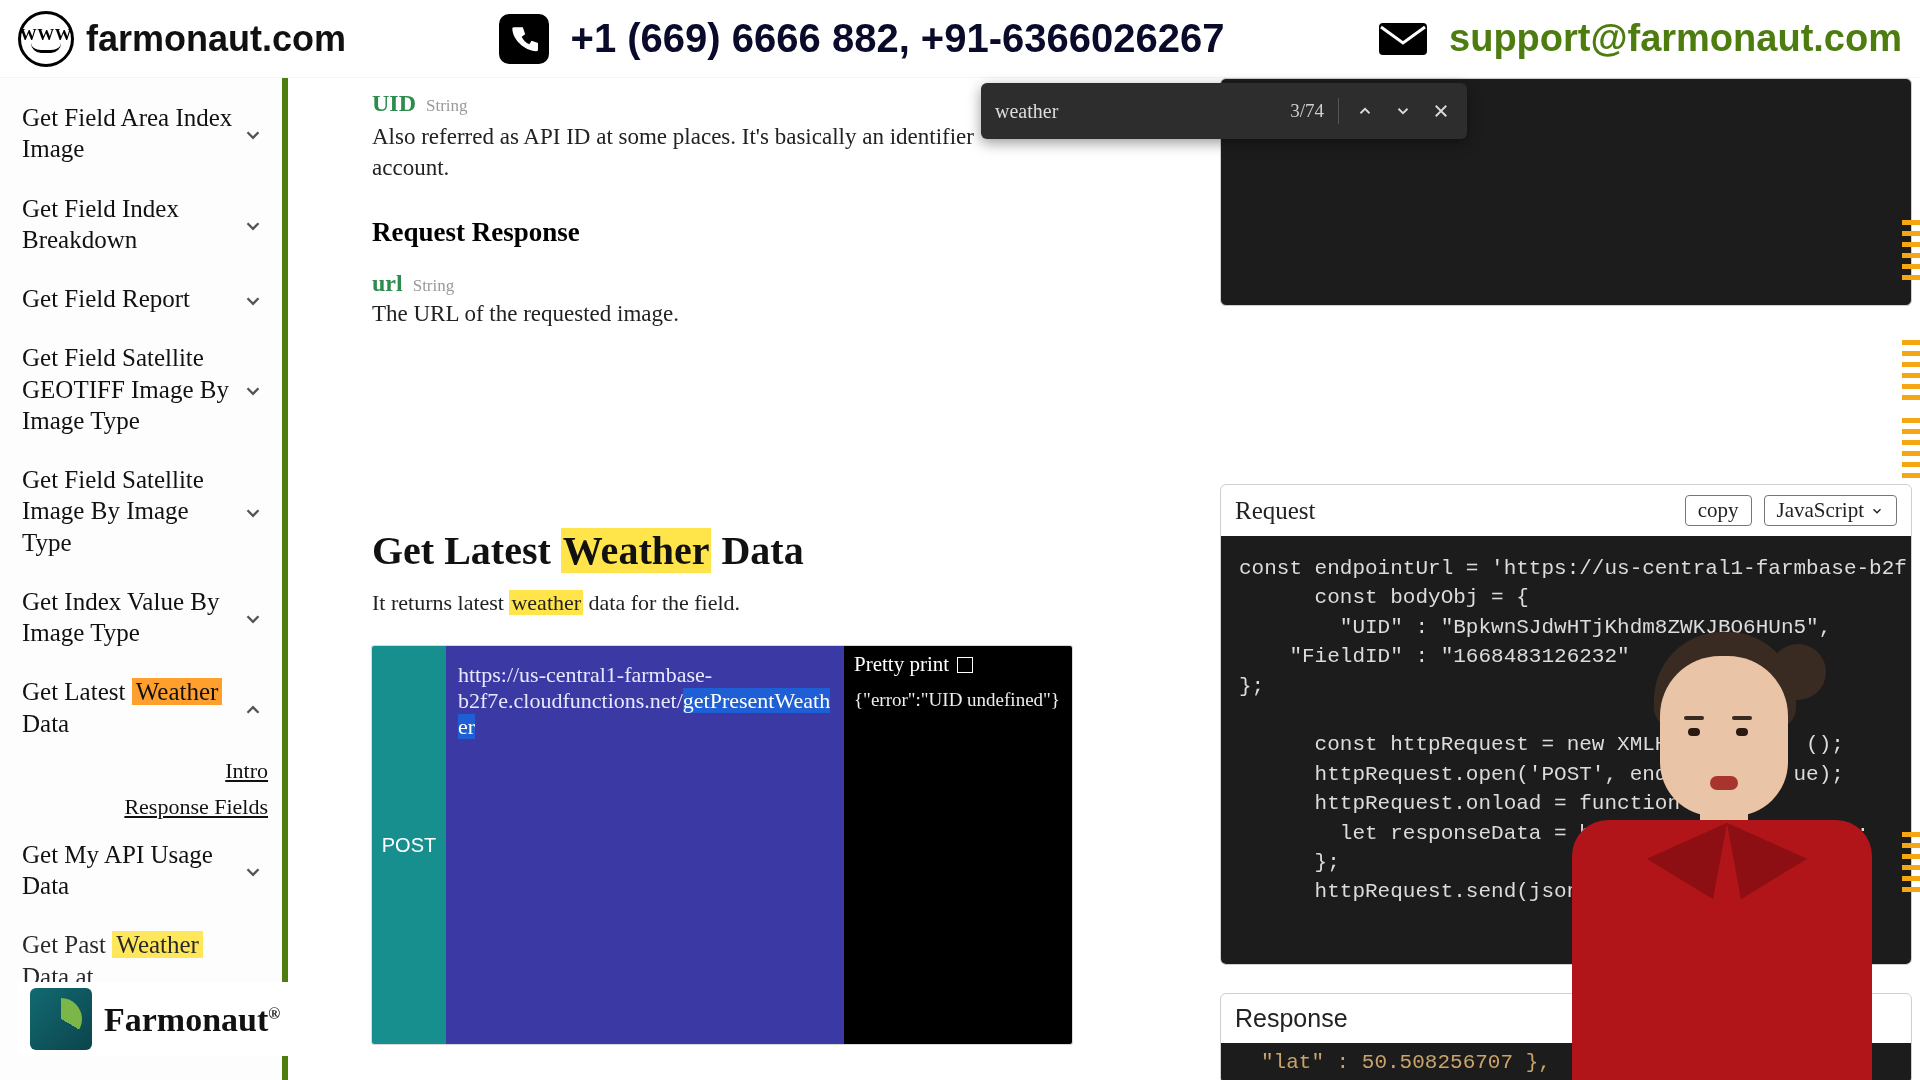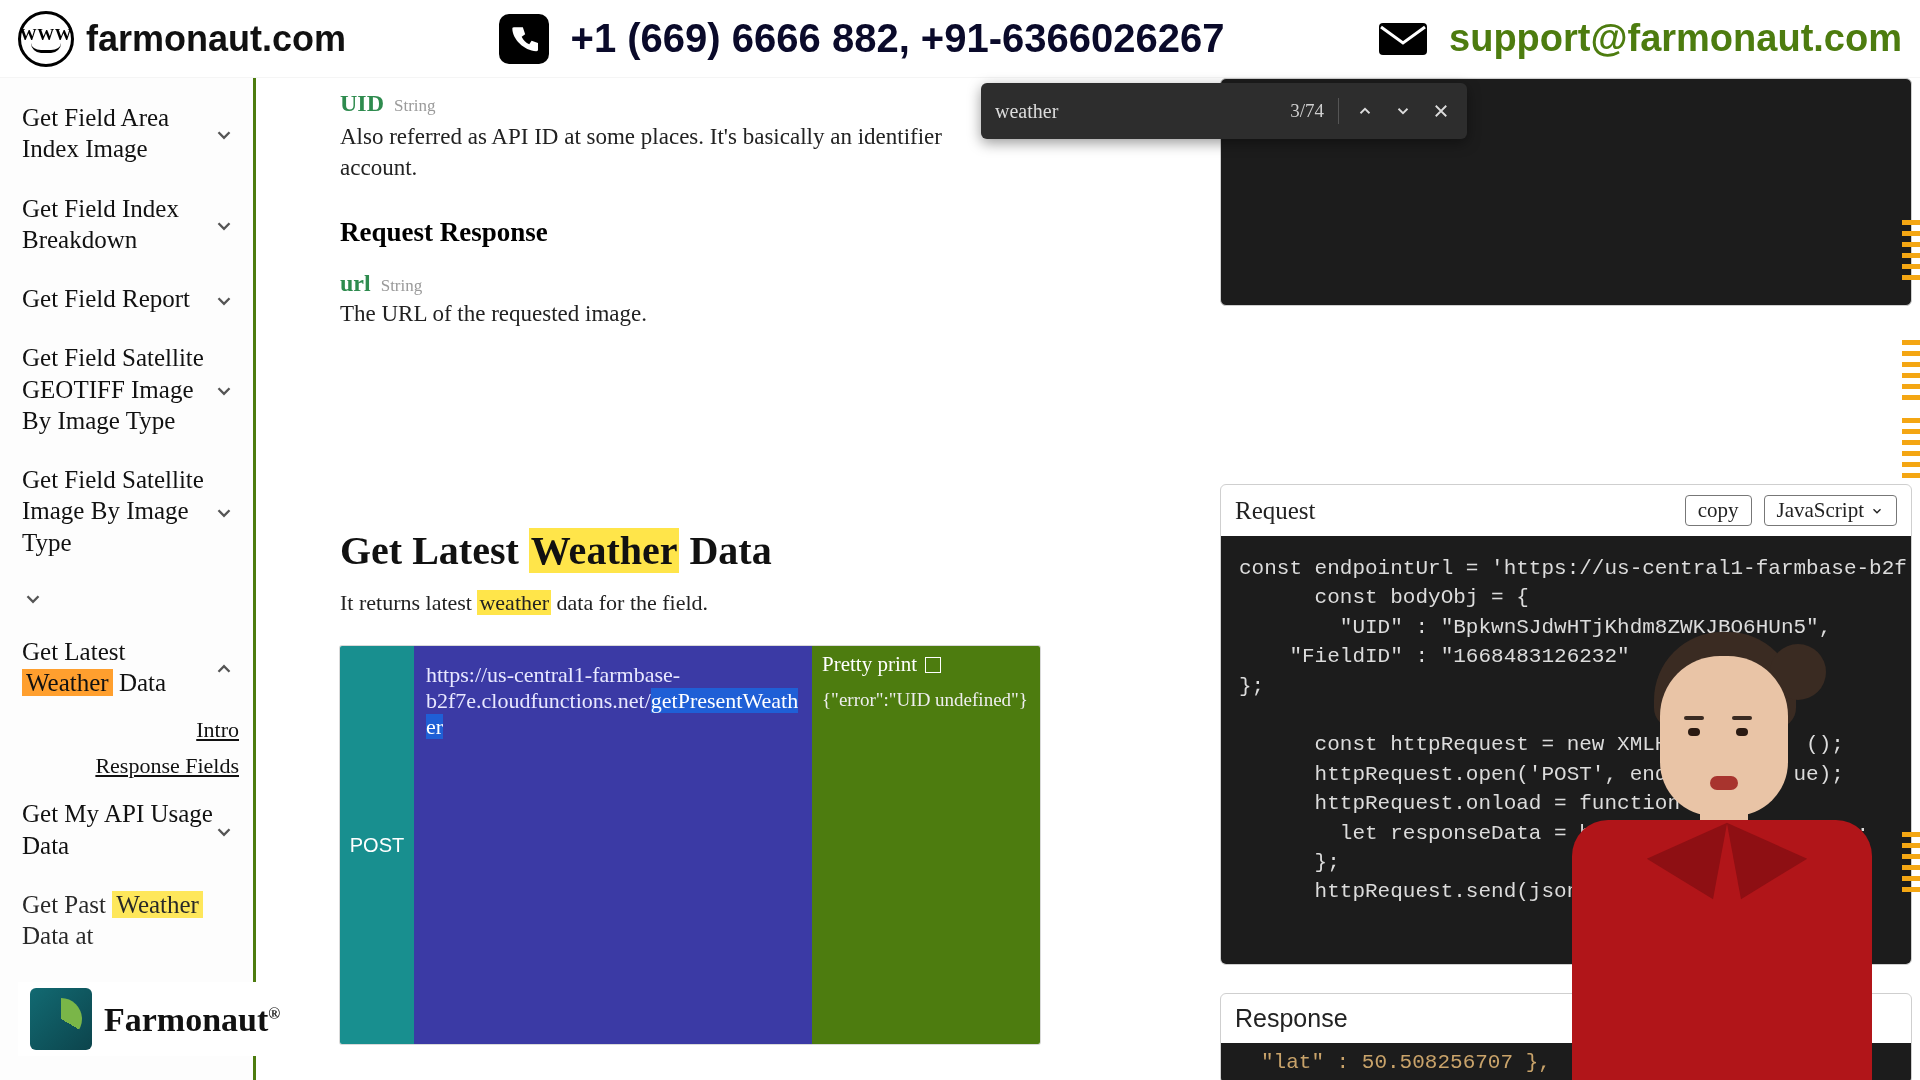--- a/index.html
+++ b/index.html
@@ -29,21 +29,21 @@
 .hdr-right { flex: 0 0 auto; display: flex; align-items: center; gap: 20px; }
 .mail-icon { width: 52px; height: 40px; }
 .mail-icon svg { width: 52px; height: 40px; }
 .hdr-mail { font-size: 38px; font-weight: 700; color: #4d7c0f; font-family: Arial, sans-serif;}
 
 
 .page { display: flex; height: calc(100% - 78px); }
 
 
 .sidebar {
-  width: 256px; border-right: 3px solid #4d7c0f; padding: 10px 14px 0 18px;
+  width: 288px; border-right: 6px solid #4d7c0f; padding: 10px 14px 0 18px;
   overflow: hidden; background: #fdfdfd;
 }
 .side-item {
   display: flex; justify-content: space-between; align-items: center;
   padding: 14px 4px; font-size: 25px; color: #111; line-height: 1.25;
 }
 .side-item .label { max-width: 230px; }
 .chev { width: 22px; height: 22px; flex-shrink: 0; }
 .chev svg { width: 22px; height: 22px; stroke: #555; fill: none; stroke-width: 2.6; }
 .side-hl { background: #ff9f2e; padding: 0 4px; }
@@ -74,21 +74,21 @@
 .api-post {
   width: 74px; background: #188f8f; color: #fff; font-size: 20px;
   display: flex; align-items: center; justify-content: center; font-family: Arial, sans-serif;
 }
 .api-url {
   width: 398px; background: #3b3aa5; color: #e8e8ff; font-size: 22px; padding: 16px 12px;
   font-family: Arial, sans-serif; word-break: break-all;
 }
 .api-url .sel { background: #1f5fd6; color: #fff; }
 .api-resp {
-  flex: 1; background: #4d7c0f; color: #eee; font-family: 'Courier New', monospace;
+  flex: 1; background: #000000; color: #eee; font-family: 'Courier New', monospace;
   font-size: 19px; position: relative;
 }
 .pp-row { padding: 6px 10px; color: #fff; font-size: 21px; display:flex; align-items:center; gap:8px; font-family: Arial, sans-serif;}
 .pp-box { width: 16px; height: 16px; border: 1.5px solid #fff; display:inline-block; }
 .api-resp .body { padding: 4px 10px; line-height: 1.35; }
 
 
 .rpane { width: 700px; padding-right: 8px; position: relative; }
 .dark-box {
   background: #1c1c1c; border-radius: 6px; border: 1px solid #cfcfcf;
@@ -245,20 +245,21 @@
             <path d="M6 9l6 6 6-6"></path>
           </svg></span>
     </div>
     <div class="side-item">
       <span class="label">Get Field Satellite Image By Image Type</span>
       <span class="chev"><svg viewBox="0 0 24 24">
             <path d="M6 9l6 6 6-6"></path>
           </svg></span>
     </div>
     <div class="side-item">
+      <span class="label">Get Index Value By Image Type</span>
       <span class="chev"><svg viewBox="0 0 24 24">
             <path d="M6 9l6 6 6-6"></path>
           </svg></span>
     </div>
 
     <div class="side-item">
       <span class="label">
         <span>Get Latest </span><span class="side-hl">Weather</span><span> Data</span>
       </span>
       <span class="chev"><svg viewBox="0 0 24 24">

